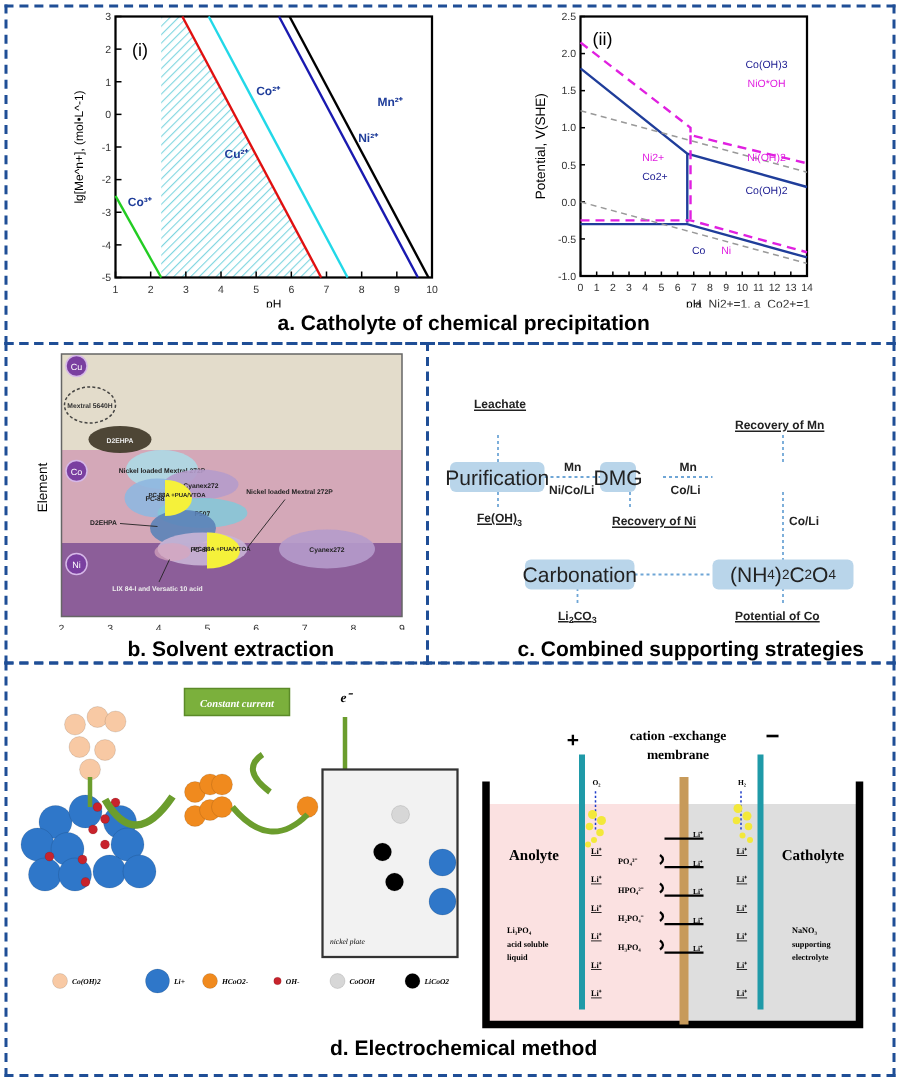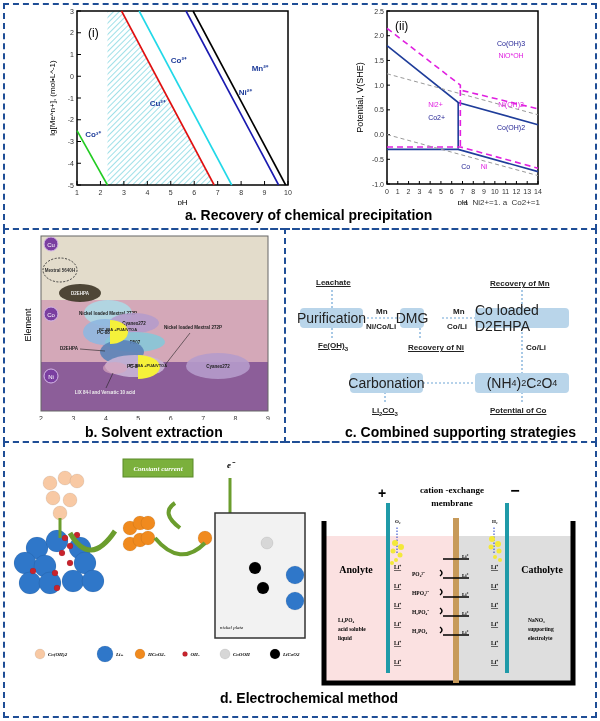--- a/index.html
+++ b/index.html
@@ -13,21 +13,21 @@
   .under{text-decoration:underline;}
 </style>
 </head>
 <body>
 
 <div class="dash" style="left:3px;top:3px;width:594px;height:227px;"></div>
 <div class="dash" style="left:3px;top:228px;width:283px;height:215px;"></div>
 <div class="dash" style="left:284px;top:228px;width:313px;height:215px;"></div>
 <div class="dash" style="left:3px;top:441px;width:594px;height:277px;"></div>
 
-<div class="caption" style="left:185px;top:207px;">a. Recovery of chemical precipitation</div>
+<div class="caption" style="left:185px;top:207px;">a. Catholyte of chemical precipitation</div>
 
 <svg style="position:absolute;left:0;top:0;" width="300" height="205">
   <g id="ai">
       <defs>
         <pattern id="hatch" width="4" height="4" patternUnits="userSpaceOnUse" patternTransform="rotate(45)">
           <line x1="0" y1="0" x2="0" y2="4" stroke="#7fd6e0" stroke-width="1.5"></line>
         </pattern>
       </defs>
       <polygon points="107.47777777777777,11 121.54444444444445,11 214.14999999999998,185 107.47777777777777,185" fill="url(#hatch)"></polygon>
       <rect x="77" y="11" width="211" height="174" fill="none" stroke="#000" stroke-width="1.5"></rect>
@@ -221,25 +221,24 @@
       <line x1="152" y1="88" x2="185" y2="88"></line>
       <line x1="232" y1="60" x2="232" y2="80"></line>
       <line x1="232" y1="98" x2="232" y2="144"></line>
       <line x1="133" y1="153" x2="185" y2="153"></line>
       <line x1="95" y1="162" x2="95" y2="172"></line>
       <line x1="232" y1="162" x2="232" y2="172"></line>
     </g>
   </svg>
   <div class="fbox" style="left:10px;top:78px;width:63px;height:20px;">Purification</div>
   <div class="fbox" style="left:110px;top:78px;width:24px;height:20px;">DMG</div>
-  <div class="fbox" style="left:185px;top:78px;width:94px;height:20px;">Co loaded D2EHPA</div>
   <div class="fbox" style="left:60px;top:143px;width:73px;height:20px;">Carbonation</div>
   <div class="fbox" style="left:185px;top:143px;width:94px;height:20px;text-align:center;">(NH<sub style="font-size:9px">4</sub>)<sub style="font-size:9px">2</sub>C<sub style="font-size:9px">2</sub>O<sub style="font-size:9px">4</sub></div>
 
-  <div class="flab under" style="left:26px;top:48px;">Leachate</div>
+  <div class="flab under" style="left:26px;top:35px;">Leachate</div>
   <div class="flab under" style="left:28px;top:111px;">Fe(OH)<sub style="font-size:6px">3</sub></div>
   <div class="flab" style="left:86px;top:77px;">Mn</div>
   <div class="flab" style="left:76px;top:92px;">Ni/Co/Li</div>
   <div class="flab" style="left:163px;top:77px;">Mn</div>
   <div class="flab" style="left:157px;top:92px;">Co/Li</div>
   <div class="flab under" style="left:118px;top:113px;">Recovery of Ni</div>
   <div class="flab under" style="left:200px;top:49px;">Recovery of Mn</div>
   <div class="flab" style="left:236px;top:113px;">Co/Li</div>
   <div class="flab under" style="left:82px;top:176px;">Li<sub style="font-size:6px">2</sub>CO<sub style="font-size:6px">3</sub></div>
   <div class="flab under" style="left:200px;top:176px;">Potential of Co</div>

